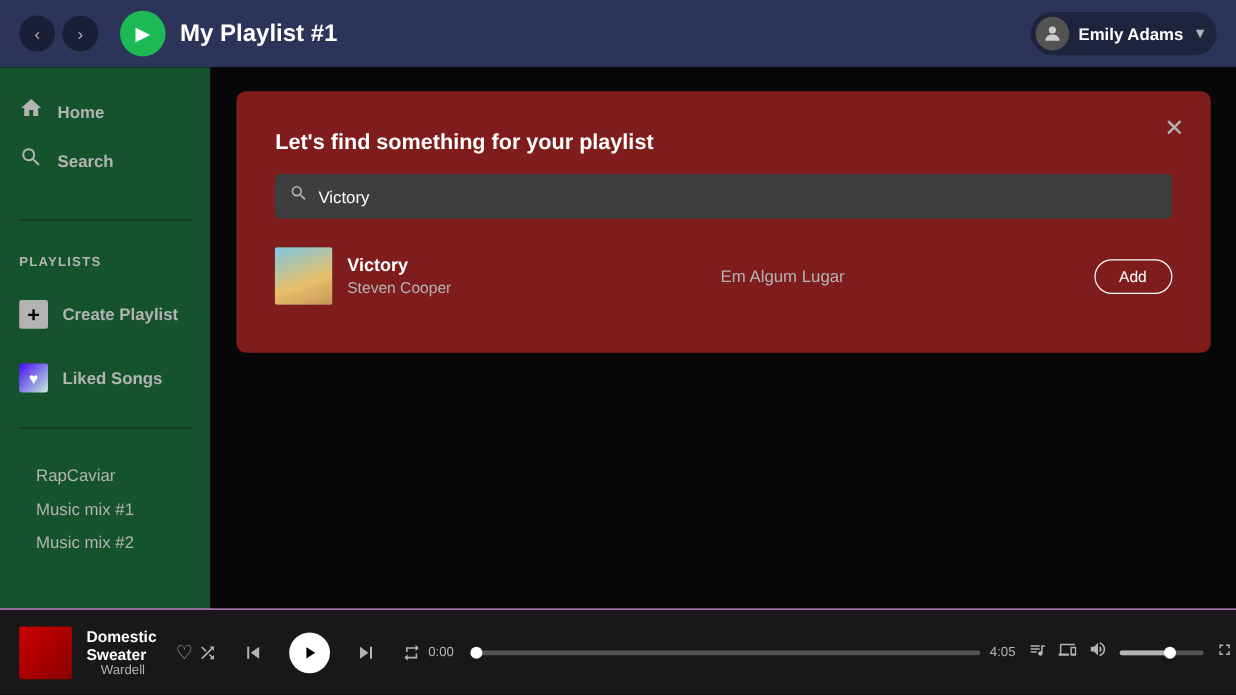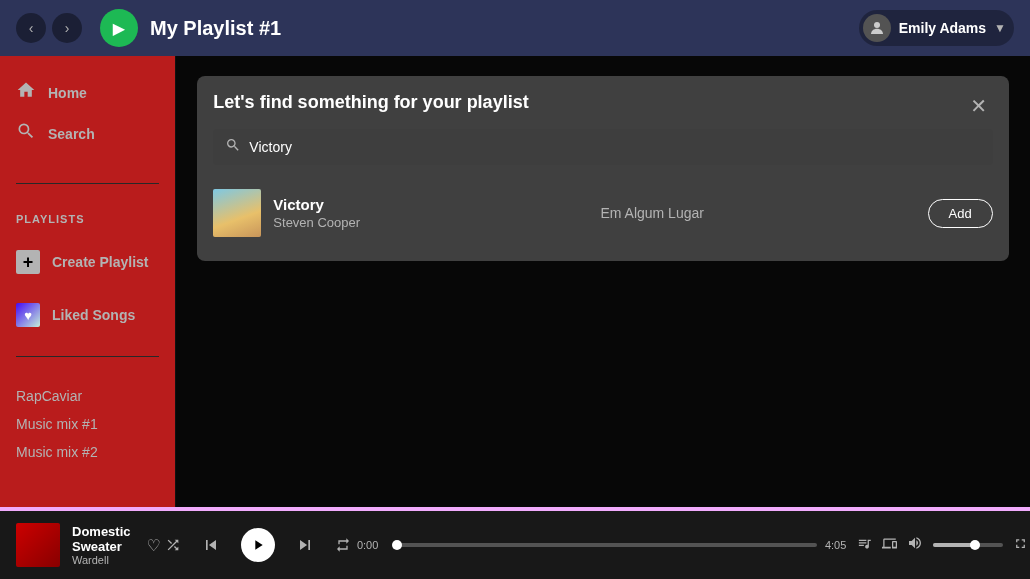--- a/index.html
+++ b/index.html
@@ -90,21 +90,21 @@
     
     .main-content {
       display: flex;
       flex: 1;
       overflow: hidden;
     }
 
     
     .sidebar {
       width: 176px;
-      background: #b91c1c;
+      background: #14532d;
       display: flex;
       flex-direction: column;
       padding: 8px 0;
       flex-shrink: 0;
       border-right: 1px solid #111;
       gap: 13px;
     }
     .sidebar-nav {
       padding: 8px 0;
     }
@@ -156,21 +156,21 @@
       height: 24px;
       background: linear-gradient(135deg, #450af5, #c4efd9);
       border-radius: 2px;
       display: flex;
       align-items: center;
       justify-content: center;
       font-size: 13px;
       color: #fff;
     }
     .playlist-list {
-      padding: 4px 0;
+      padding: 4px 14px;
     }
     .playlist-item {
       padding: 6px 16px;
       font-size: 14px;
       color: #b3b3b3;
       cursor: pointer;
     }
 
     
     .right-panel {
@@ -184,25 +184,25 @@
     .modal-overlay {
       position: absolute;
       inset: 0;
       background: rgba(0,0,0,0.6);
       display: flex;
       align-items: flex-start;
       justify-content: center;
       padding-top: 20px;
     }
     .modal {
-      background: #404040;
+      background: #7f1d1d;
       border-radius: 8px;
       width: 820px;
       max-width: 95%;
-      padding: 16px;
+      padding: 32px;
       position: relative;
     }
     .modal-title {
       font-size: 18px;
       font-weight: 700;
       color: #fff;
       margin-bottom: 16px;
     }
     .close-btn {
       position: absolute;
@@ -284,21 +284,21 @@
       padding: 6px 20px;
       font-size: 13px;
       font-weight: 400;
       cursor: pointer;
     }
 
     
     .bottom-bar {
       height: 72px;
       background: #181818;
-      border-top: 4px solid #f0abfc;
+      border-top: 1px solid #f0abfc;
       display: flex;
       align-items: center;
       padding: 0 16px;
       flex-shrink: 0;
     }
     .now-playing {
       display: flex;
       align-items: center;
       gap: 12px;
       width: 240px;
@@ -312,20 +312,21 @@
     }
     .now-info {}
     .now-title {
       font-size: 13px;
       font-weight: 600;
       color: #fff;
     }
     .now-artist {
       font-size: 11px;
       color: #b3b3b3;
+      margin-left: 12px;
     }
     .heart-btn {
       background: none;
       border: none;
       color: #b3b3b3;
       font-size: 16px;
       cursor: pointer;
       padding: 4px;
     }
 

